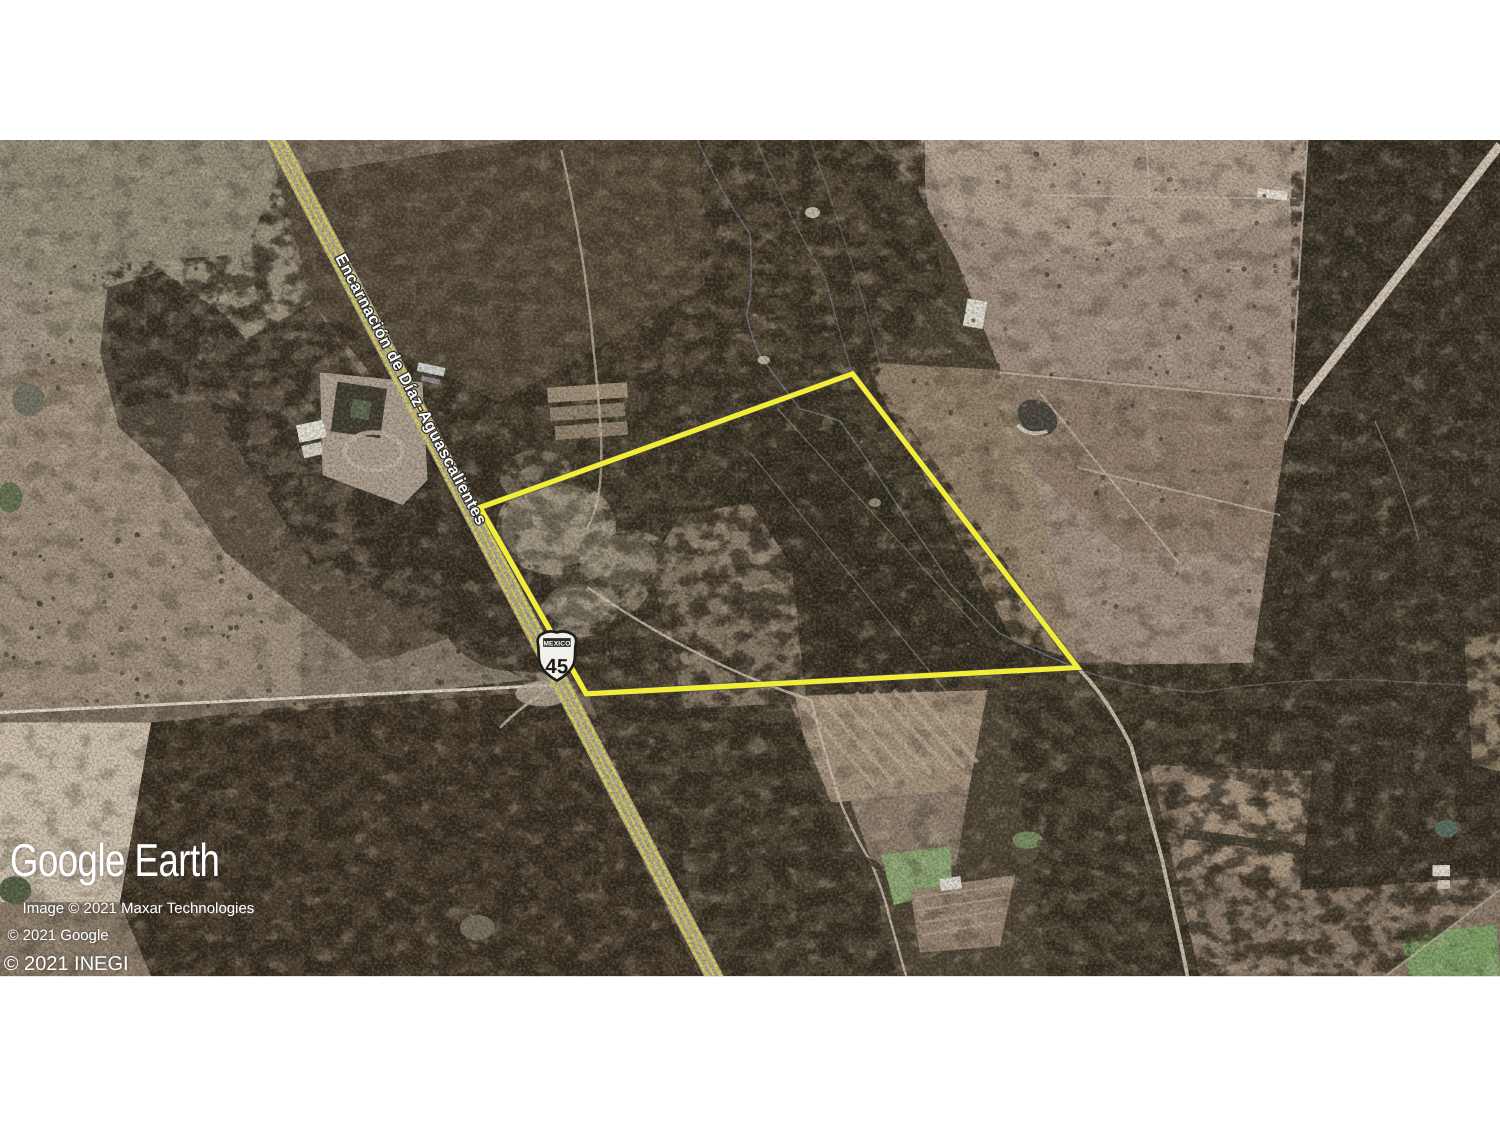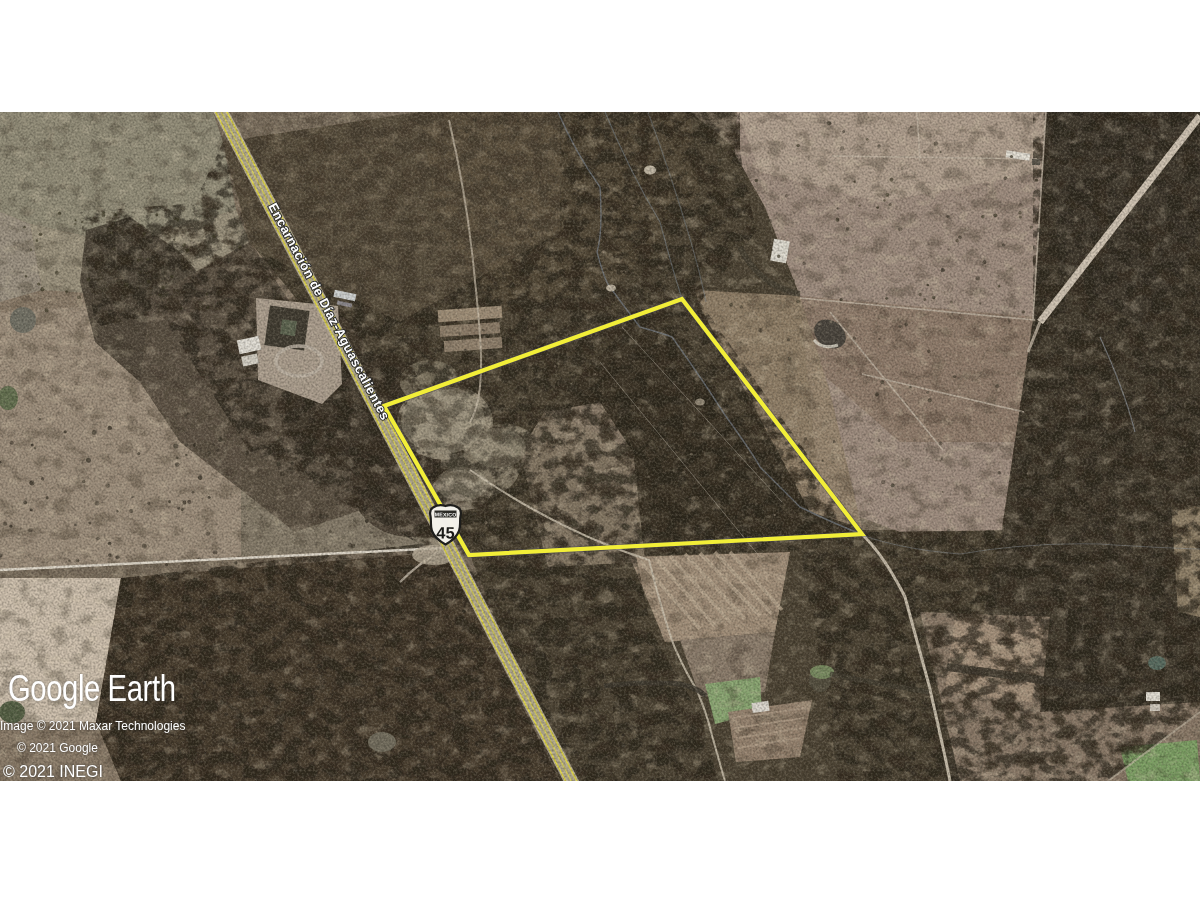--- a/index.html
+++ b/index.html
@@ -800,17 +800,17 @@
 <rect x="434.5" y="398.5" width="22" height="7" fill="#2a2a26"></rect>
 <text transform="rotate(0.4 445 420)" x="445.5" y="404.4" font-family="Liberation Sans, sans-serif" font-size="5.2" fill="#ffffff" text-anchor="middle" font-weight="bold" letter-spacing="0.2">MEXICO</text>
 <text transform="rotate(0.4 445 420)" x="445.5" y="426.5" font-family="Liberation Sans, sans-serif" font-size="16.5" fill="#191917" text-anchor="middle" font-weight="bold">45</text>
 </g>
 
 <text transform="translate(268,94) rotate(62)" font-family="Liberation Sans, sans-serif" font-size="13" font-weight="bold" fill="#ffffff" stroke="#2b2b2b" stroke-width="2" paint-order="stroke" letter-spacing="0.5">Encarnación de Díaz-Aguascalientes</text>
 </svg>
 
 <div class="ovl" style="left:8px;top:668px;font-size:37px;font-weight:400;letter-spacing:-0.5px;transform:scaleX(0.79);transform-origin:left top;text-shadow:0 0 3px rgba(60,60,60,0.45)">Google Earth</div>
 
-<div class="ovl" style="left:0;top:719px;font-size:12px;text-shadow:0 0 2px rgba(40,40,40,0.8)">Image © 2021 Maxar Technologies</div>
-
-<div class="ovl" style="left:17px;top:741px;font-size:12px;text-shadow:0 0 2px rgba(40,40,40,0.8)">© 2021 Google</div>
+<div class="ovl" style="left:18px;top:719px;font-size:12px;text-shadow:0 0 2px rgba(40,40,40,0.8)">Image © 2021 Maxar Technologies</div>
+
+<div class="ovl" style="left:6px;top:741px;font-size:12px;text-shadow:0 0 2px rgba(40,40,40,0.8)">© 2021 Google</div>
 
 <div class="ovl" style="left:3px;top:763px;font-size:16px;text-shadow:0 0 2px rgba(40,40,40,0.8)">© 2021 INEGI</div>
 </div>
 </body></html>

